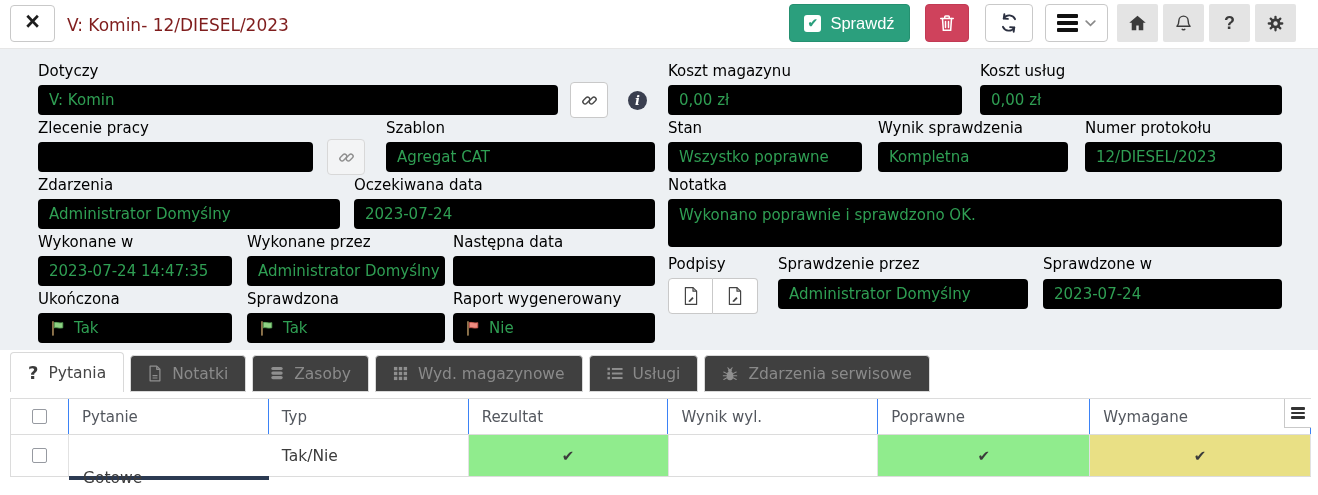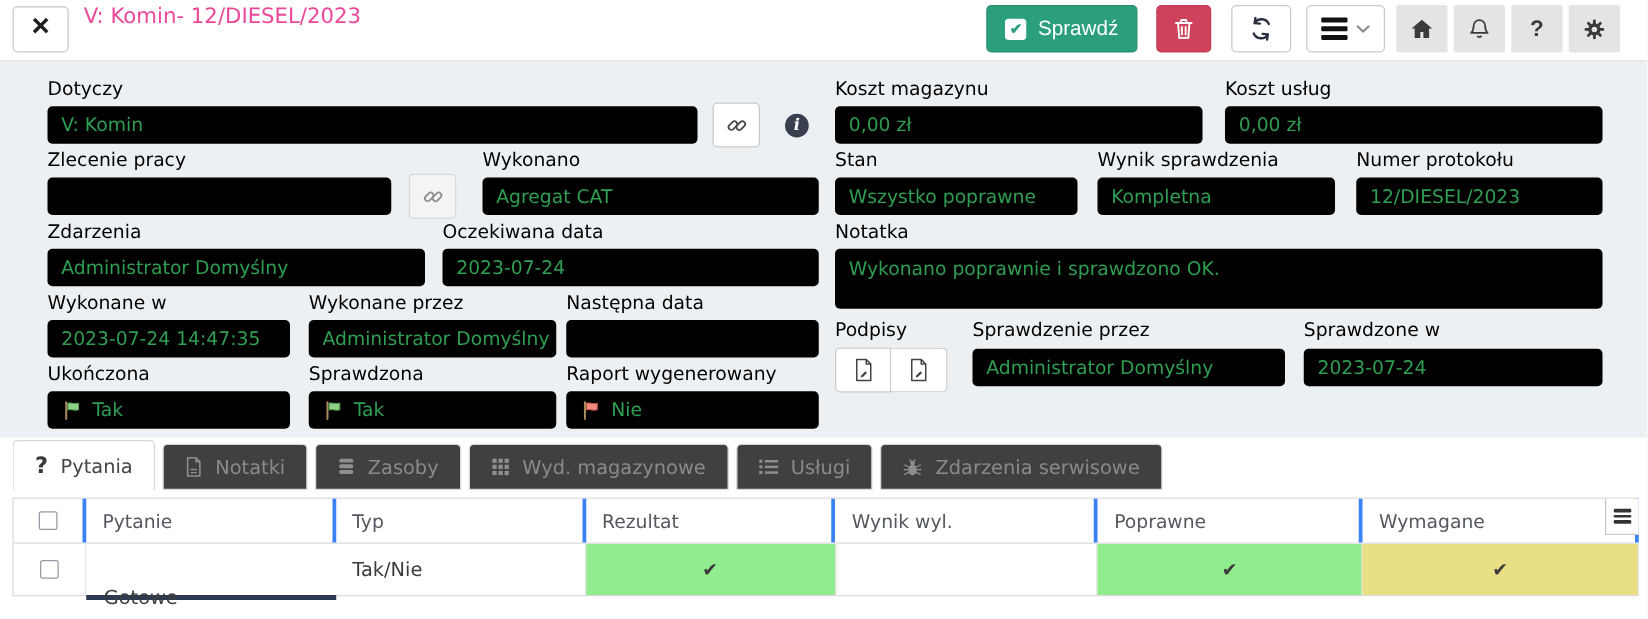--- a/index.html
+++ b/index.html
@@ -9,21 +9,21 @@
     font-family:"DejaVu Sans","Liberation Sans",sans-serif;
     -webkit-font-smoothing:antialiased;
   }
   .app { position:relative; width:1318px; height:495px; overflow:hidden; background:#fff; }
 
   
   .header { position:absolute; left:0; top:0; width:1318px; height:48px; background:#fff; }
   .btn { border:none; cursor:pointer; display:flex; align-items:center; justify-content:center; background:none; padding:0; }
   .btn-close { position:absolute; left:10px; top:5px; width:45px; height:37px; background:#fff;
     border:1px solid #c9c9c9; border-radius:4px; font-size:25px; font-weight:600; color:#1d1d1d; line-height:1; padding-bottom:4px; }
-  .page-title { position:absolute; left:67px; top:3px; font-size:17px; color:#ec4899; }
+  .page-title { position:absolute; left:67px; top:15px; font-size:17px; color:#7f1d1d; }
   .btn-check { position:absolute; left:789px; top:4px; width:121px; height:38px; background:#2b9f7d;
     border:1px solid #259070; border-radius:4px; color:#fff; font-size:16.5px; gap:9px; }
   .btn-check .cb { width:17px; height:17px; background:#fff; border-radius:3px; color:#2b9f7d;
     font-size:12px; font-weight:700; line-height:17px; text-align:center; display:inline-block; }
   .btn-trash { position:absolute; left:925px; top:4px; width:44px; height:38px; background:#cf425c;
     border:1px solid #c23a54; border-radius:4px; }
   .btn-refresh { position:absolute; left:985px; top:4px; width:48px; height:38px; background:#fff;
     border:1px solid #c9c9c9; border-radius:4px; }
   .btn-menu { position:absolute; left:1045px; top:4px; width:63px; height:38px; background:#fff;
     border:1px solid #c9c9c9; border-radius:4px; gap:7px; }
@@ -53,21 +53,21 @@
   .tabs { position:absolute; left:10px; top:352px; height:40px; display:flex; gap:6px; align-items:flex-end; }
   .tab { height:37px; padding:0 17px; display:flex; align-items:center; gap:10px; background:#404040;
     border:1px solid #d9d9d9; border-radius:4px 4px 0 0; font-size:15.5px; color:#8a8a8a; cursor:pointer; white-space:nowrap; }
   .tab.active { background:#fff; height:40px; border-bottom:none; color:#454545; }
   .tab-q { font-size:18px; font-weight:700; color:#3a3a3a; }
 
   
   .table { position:absolute; left:10px; top:398px; width:1301px; background:#fff; }
   .thead { position:relative; display:flex; height:37px; background:#fff; border-top:1px solid #dcdcdc;
     border-left:1px solid #dcdcdc; border-bottom:1px solid #dcdcdc; }
-  .th { border-right:3px solid #3b82f6; font-size:15px; color:#53575e; display:flex; align-items:center; padding-left:13px; }
+  .th { border-right:1px solid #3b82f6; font-size:15px; color:#53575e; display:flex; align-items:center; padding-left:13px; }
   .trow { display:flex; height:42px; background:#fff; border-left:1px solid #dcdcdc; border-bottom:1px solid #dcdcdc; }
   .td { border-right:1px solid #e2e2e2; font-size:15.5px; color:#3c3c3c; display:flex; align-items:center; padding-left:13px; }
   .c0 { width:58px; justify-content:center; padding-left:0; }
   .c1 { width:200px; } .c2 { width:200px; } .c3 { width:200px; }
   .c4 { width:210px; } .c5 { width:212px; } .c6 { width:221px; }
   .center { justify-content:center; padding-left:0; }
   .cell-selected { border:2px solid #2c3a52; padding-left:12px;margin-top:41px; }
   .cell-green { background:#90ec8d; }
   .cell-yellow { background:#e9e085; }
   .checkmark { font-size:15px; font-weight:700; color:#3b3b3b; }
@@ -184,21 +184,21 @@
     <span class="lbl" style="left:38px;top:70px">Zlecenie pracy</span>
     <div class="fld" style="left:38px;top:93px;width:275px"></div>
     <button class="btn btn-link dim" style="left:327px;top:90px">
       <span>
         <svg width="19" height="19" viewBox="0 0 24 24" fill="none" stroke="#8f8f8f" stroke-width="1.8">
           <rect x="3" y="9.2" width="10" height="5.6" rx="2.8" transform="rotate(-45 8 12)"></rect>
           <rect x="11" y="9.2" width="10" height="5.6" rx="2.8" transform="rotate(-45 16 12)"></rect>
         </svg>
       </span>
     </button>
-    <span class="lbl" style="left:386px;top:70px">Wykonano</span>
+    <span class="lbl" style="left:386px;top:70px">Szablon</span>
     <div class="fld" style="left:386px;top:93px;width:269px">Agregat CAT</div>
 
     <span class="lbl" style="left:38px;top:127px">Zdarzenia</span>
     <div class="fld" style="left:38px;top:150px;width:302px">Administrator Domyślny</div>
     <span class="lbl" style="left:354px;top:127px">Oczekiwana data</span>
     <div class="fld" style="left:354px;top:150px;width:301px">2023-07-24</div>
 
     <span class="lbl" style="left:38px;top:184px">Wykonane w</span>
     <div class="fld" style="left:38px;top:207px;width:194px">2023-07-24 14:47:35</div>
     <span class="lbl" style="left:247px;top:184px">Wykonane przez</span>

